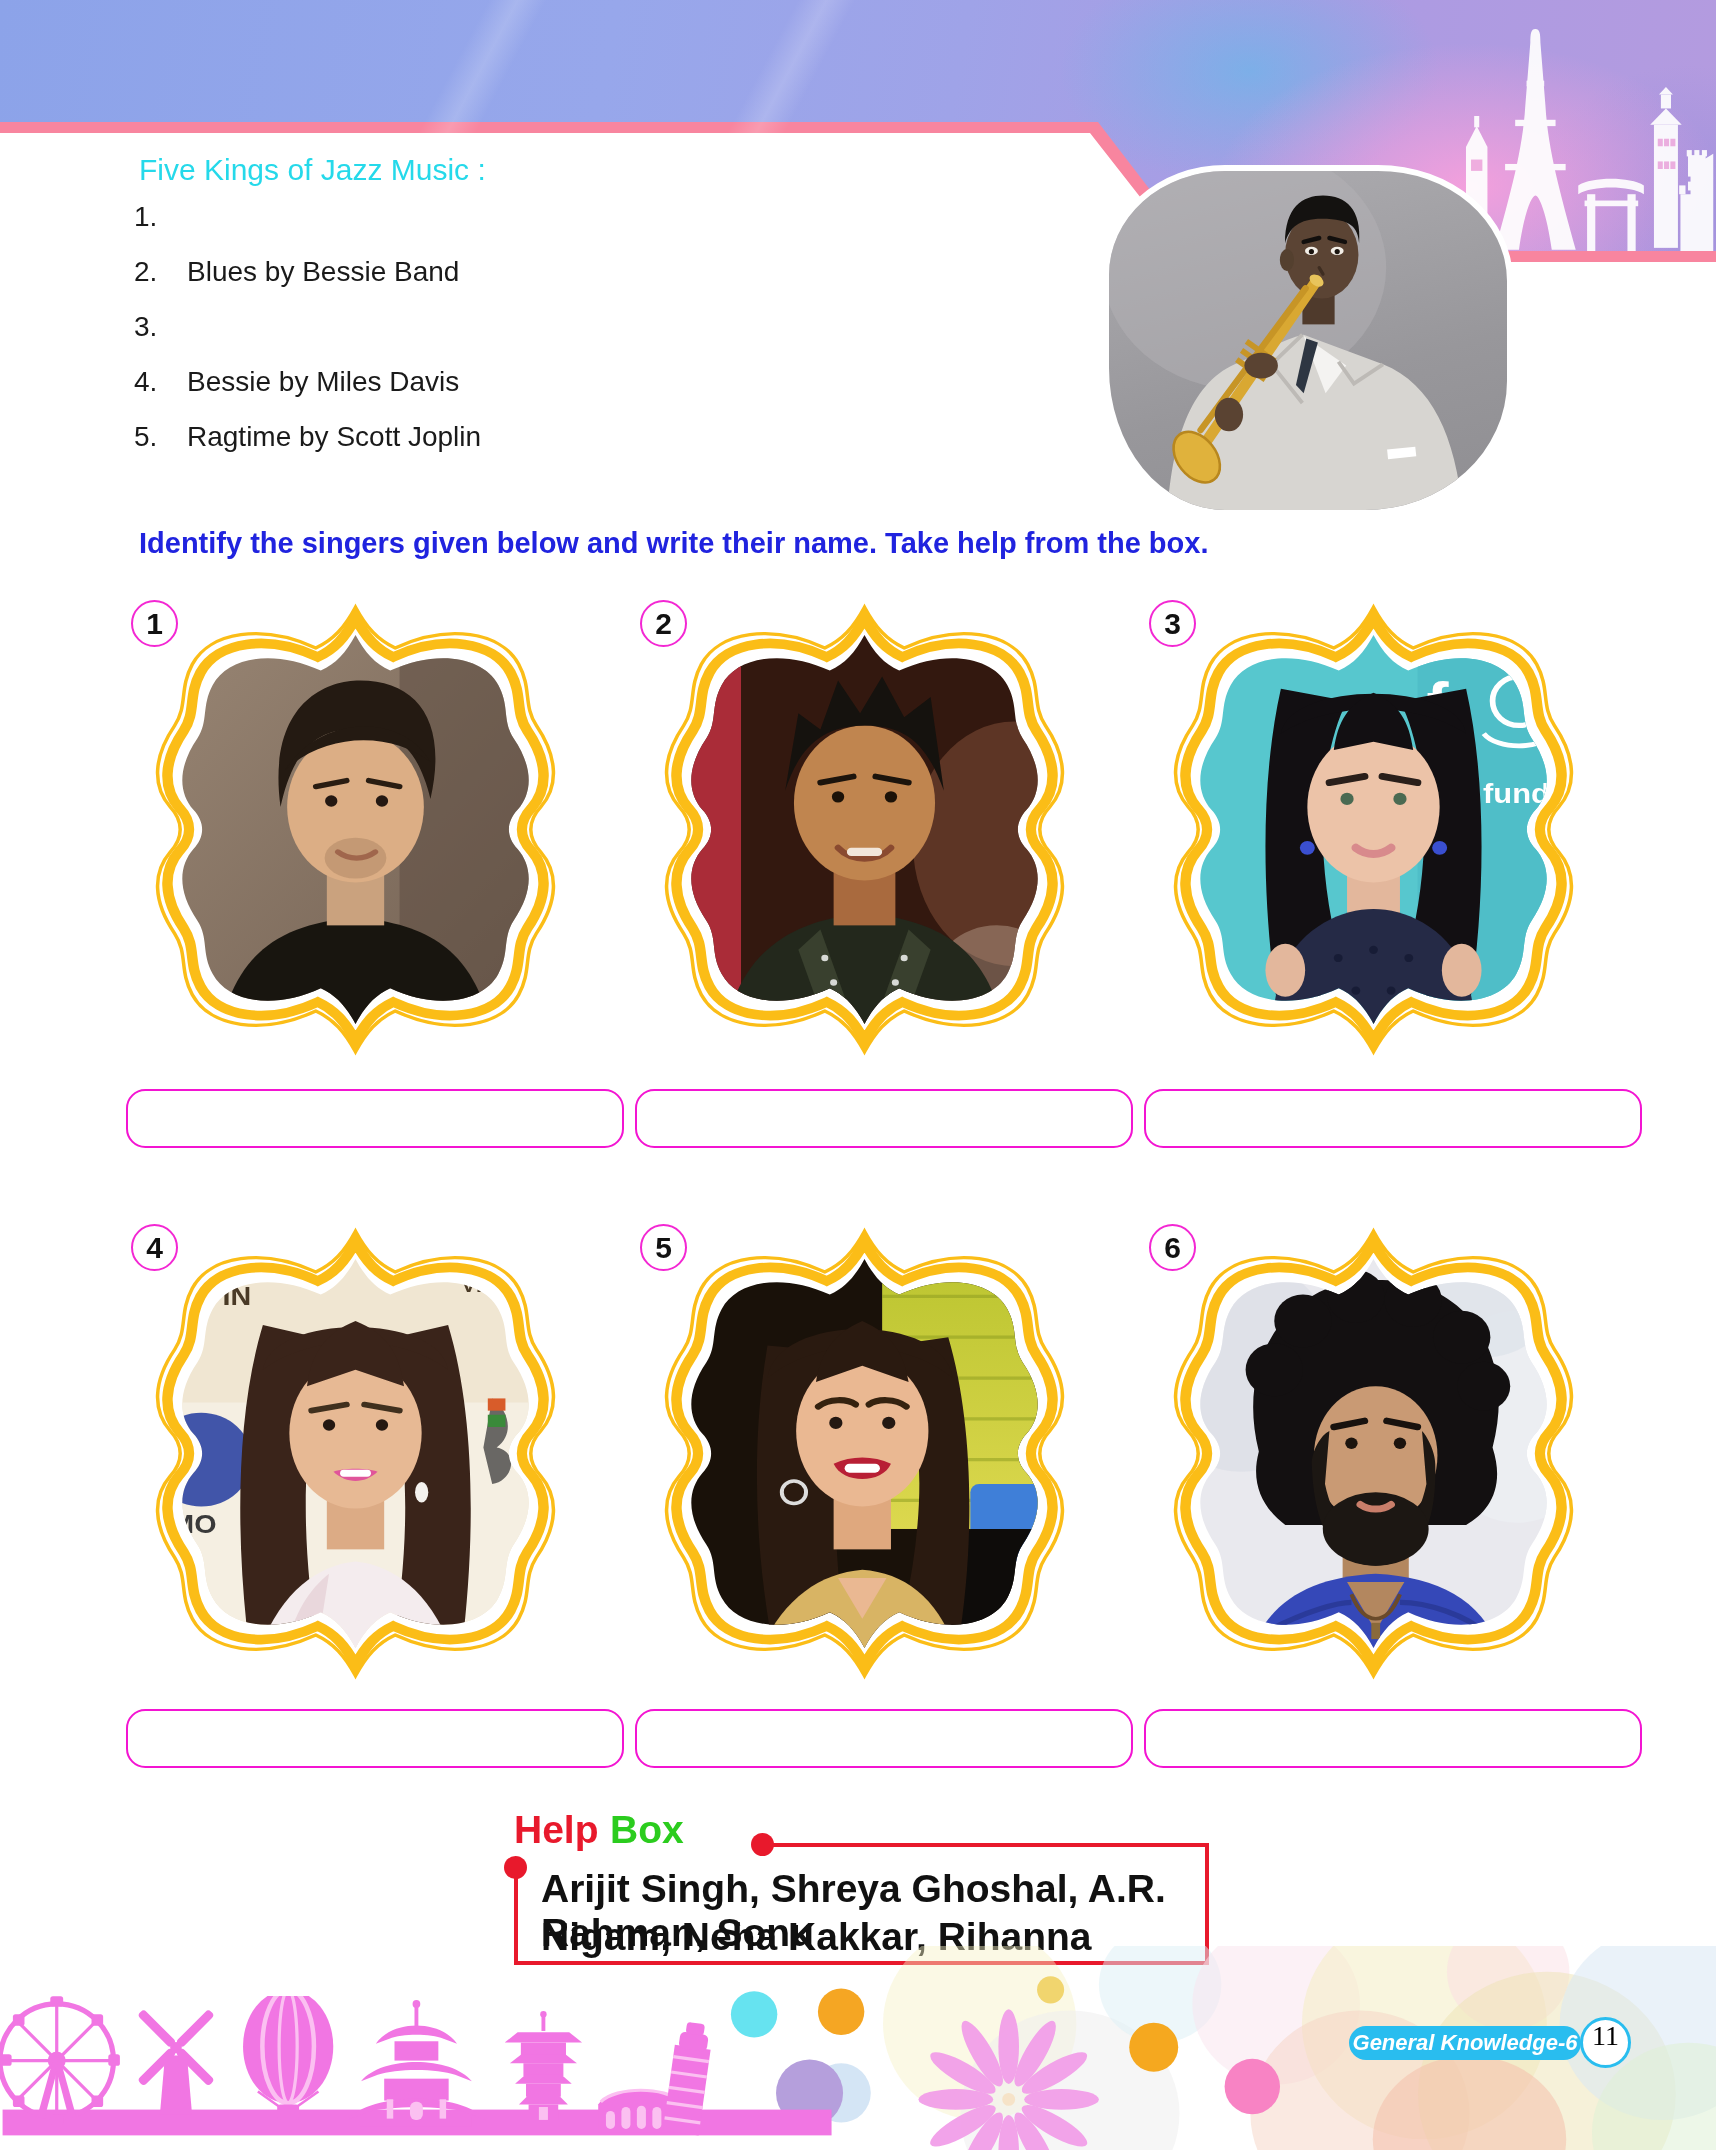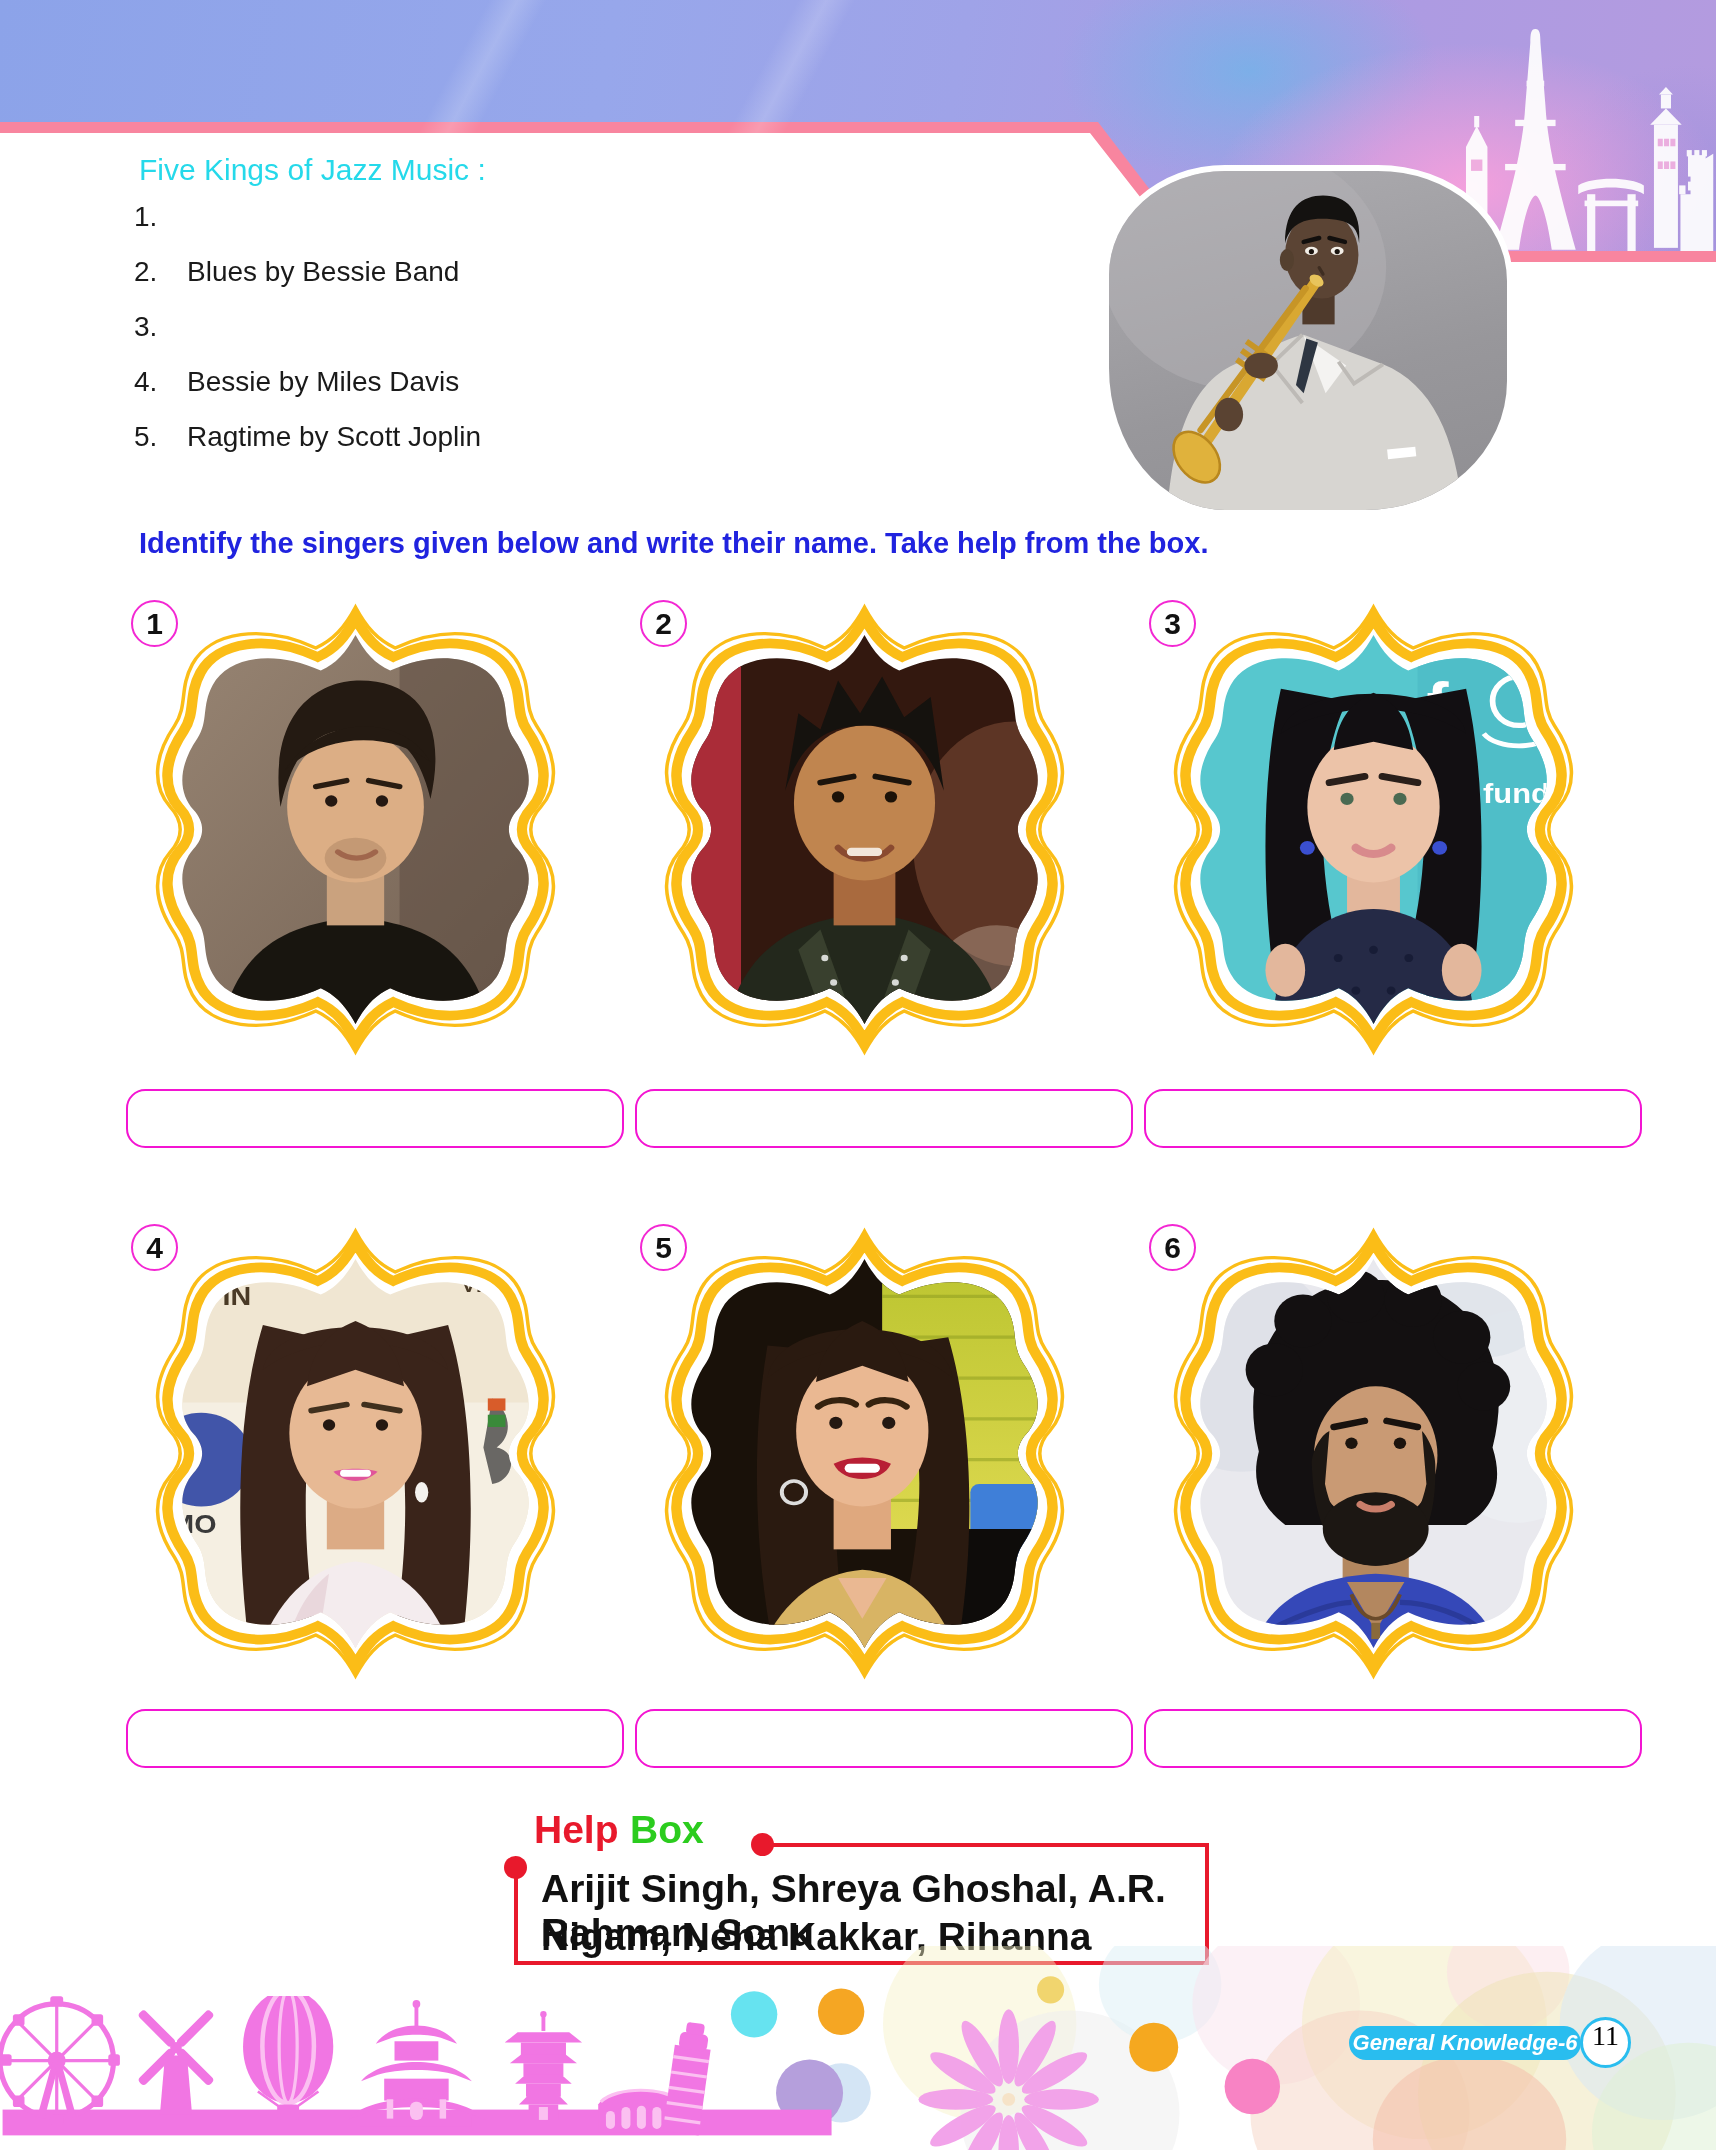--- a/index.html
+++ b/index.html
@@ -34,21 +34,21 @@
   .badge{position:absolute;left:5.2px;top:1.3px;width:43px;height:43px;border-radius:50%;
     border:2.6px solid #F327D3;background:#fff;display:flex;align-items:center;justify-content:center;
     font-size:30px;font-weight:bold;color:#111;}
   .frame-svg{position:absolute;left:9px;top:0;width:441px;height:461px;}
   .gold-outer{stroke:#FBBD17;stroke-width:1.6px;fill:none;}
   .gold-main{stroke:#FBBD17;stroke-width:5px;fill:none;}
   .answer-input{position:absolute;left:0;width:455px;height:55px;border:2.6px solid #F314D2;border-radius:19.3px;
     background:#fff;font-size:26px;padding:0 19.3px;color:#333;outline:none;box-sizing:content-box;}
   .row1 .answer-input{top:490px;} .row2 .answer-input{top:486px;}
   
-  .help-title{position:absolute;left:534px;top:1808px;font-size:39px;font-weight:bold;}
+  .help-title{position:absolute;left:514px;top:1808px;font-size:39px;font-weight:bold;}
   .help-title .w1{color:#E8192C;} .help-title .w2{color:#2BCC1E;margin-left:11.6px;}
   .hline{position:absolute;background:#E8192C;}
   .hdot{position:absolute;width:23px;height:23px;border-radius:50%;background:#E8192C;}
   .help-text{position:absolute;left:541px;width:651px;font-size:39px;font-weight:bold;color:#111;}
   
   .bubbles{position:absolute;left:709px;top:1946px;width:1008px;height:205px;}
   .skyline{position:absolute;left:0;top:1996px;width:838px;height:155px;}
   .gk-badge{position:absolute;left:1349px;top:2026px;width:232px;height:34px;background:#29BDEF;
     border-radius:17px;display:flex;align-items:center;justify-content:center;color:#fff;
     font-size:22px;font-weight:bold;font-style:italic;}

